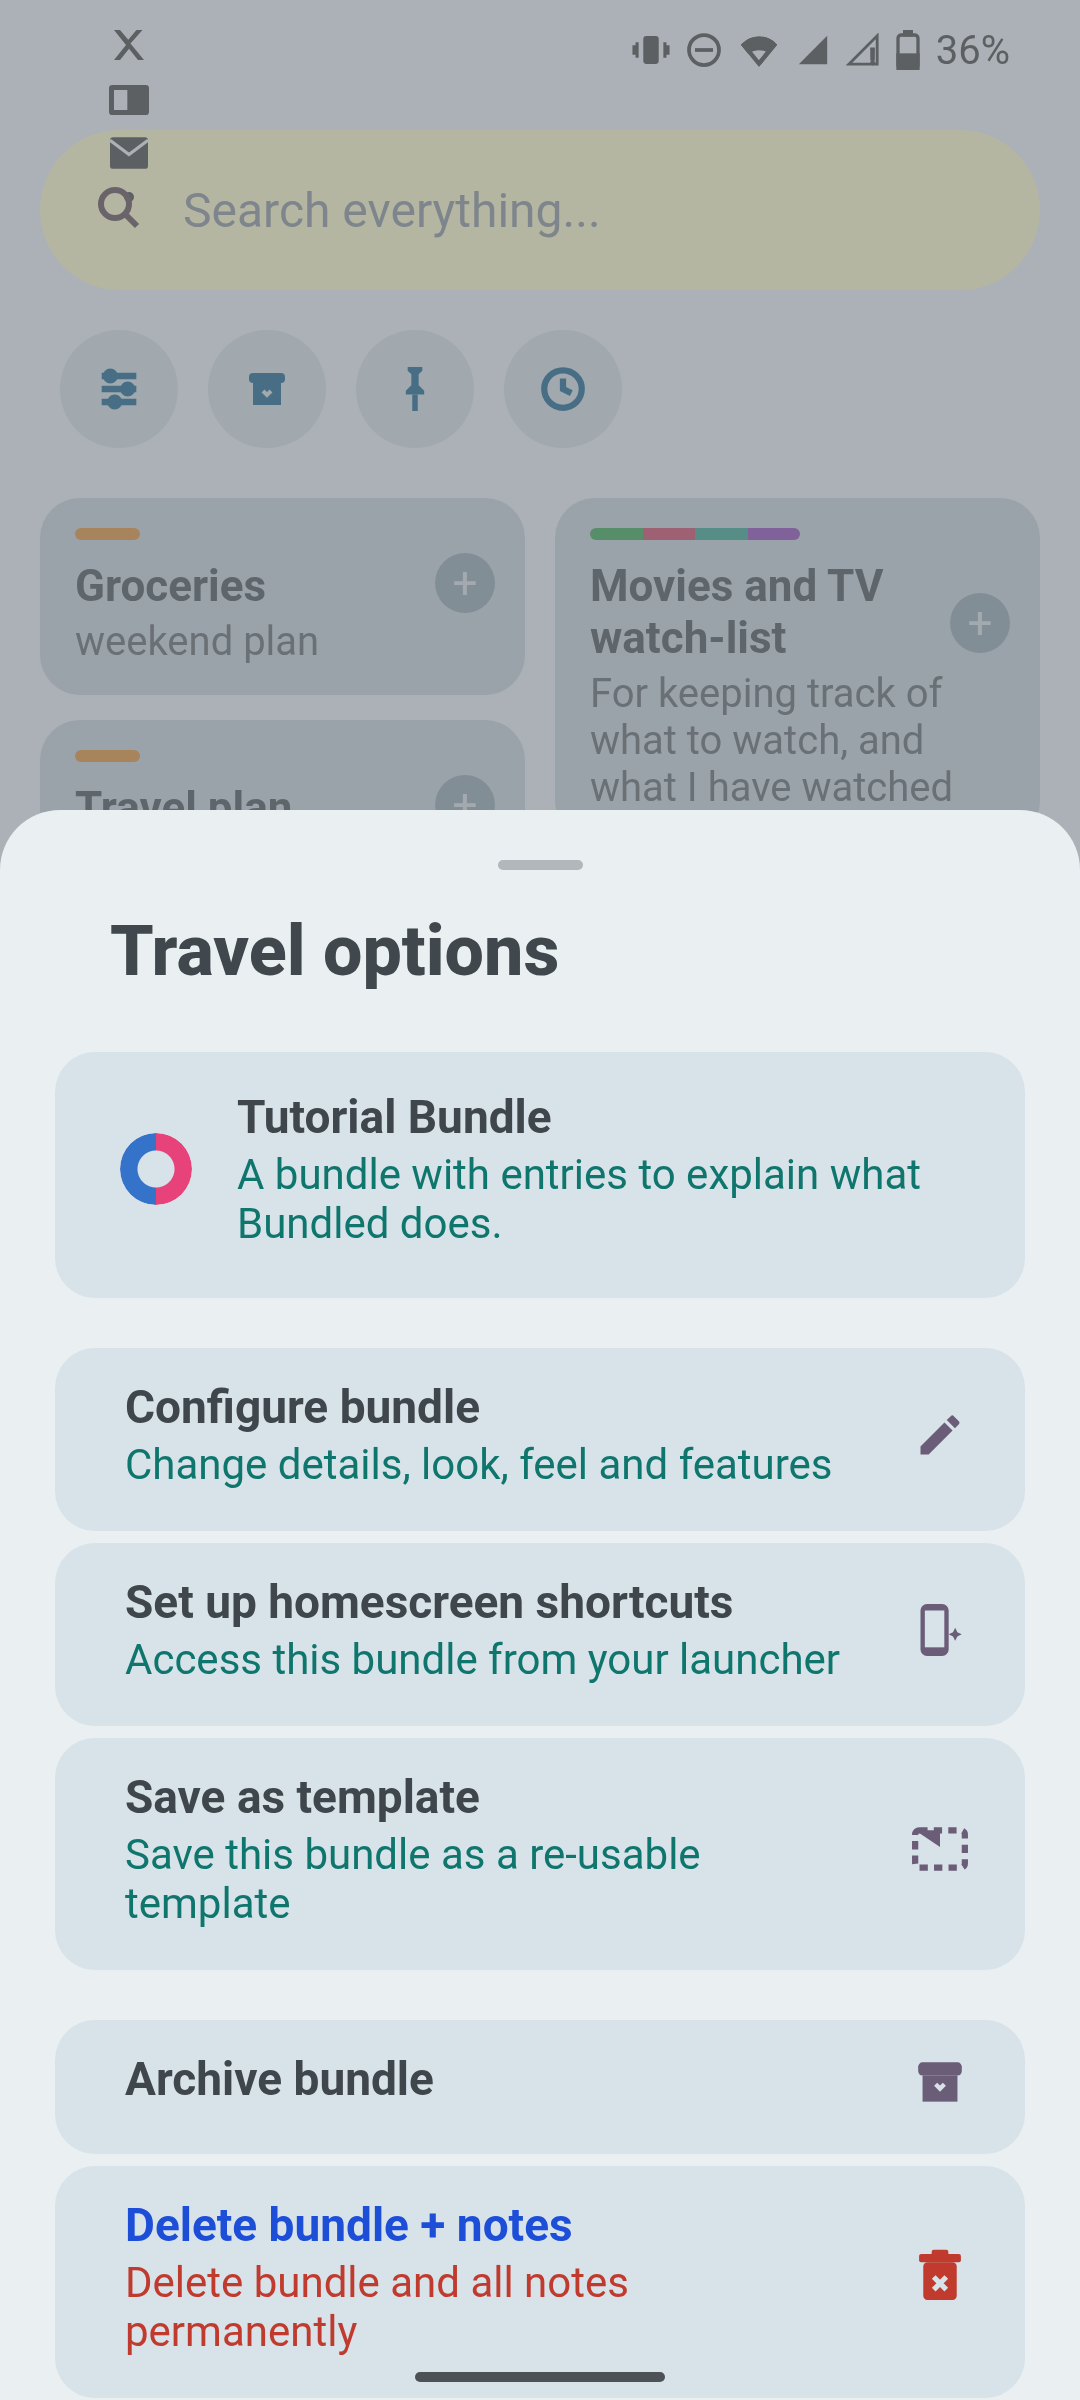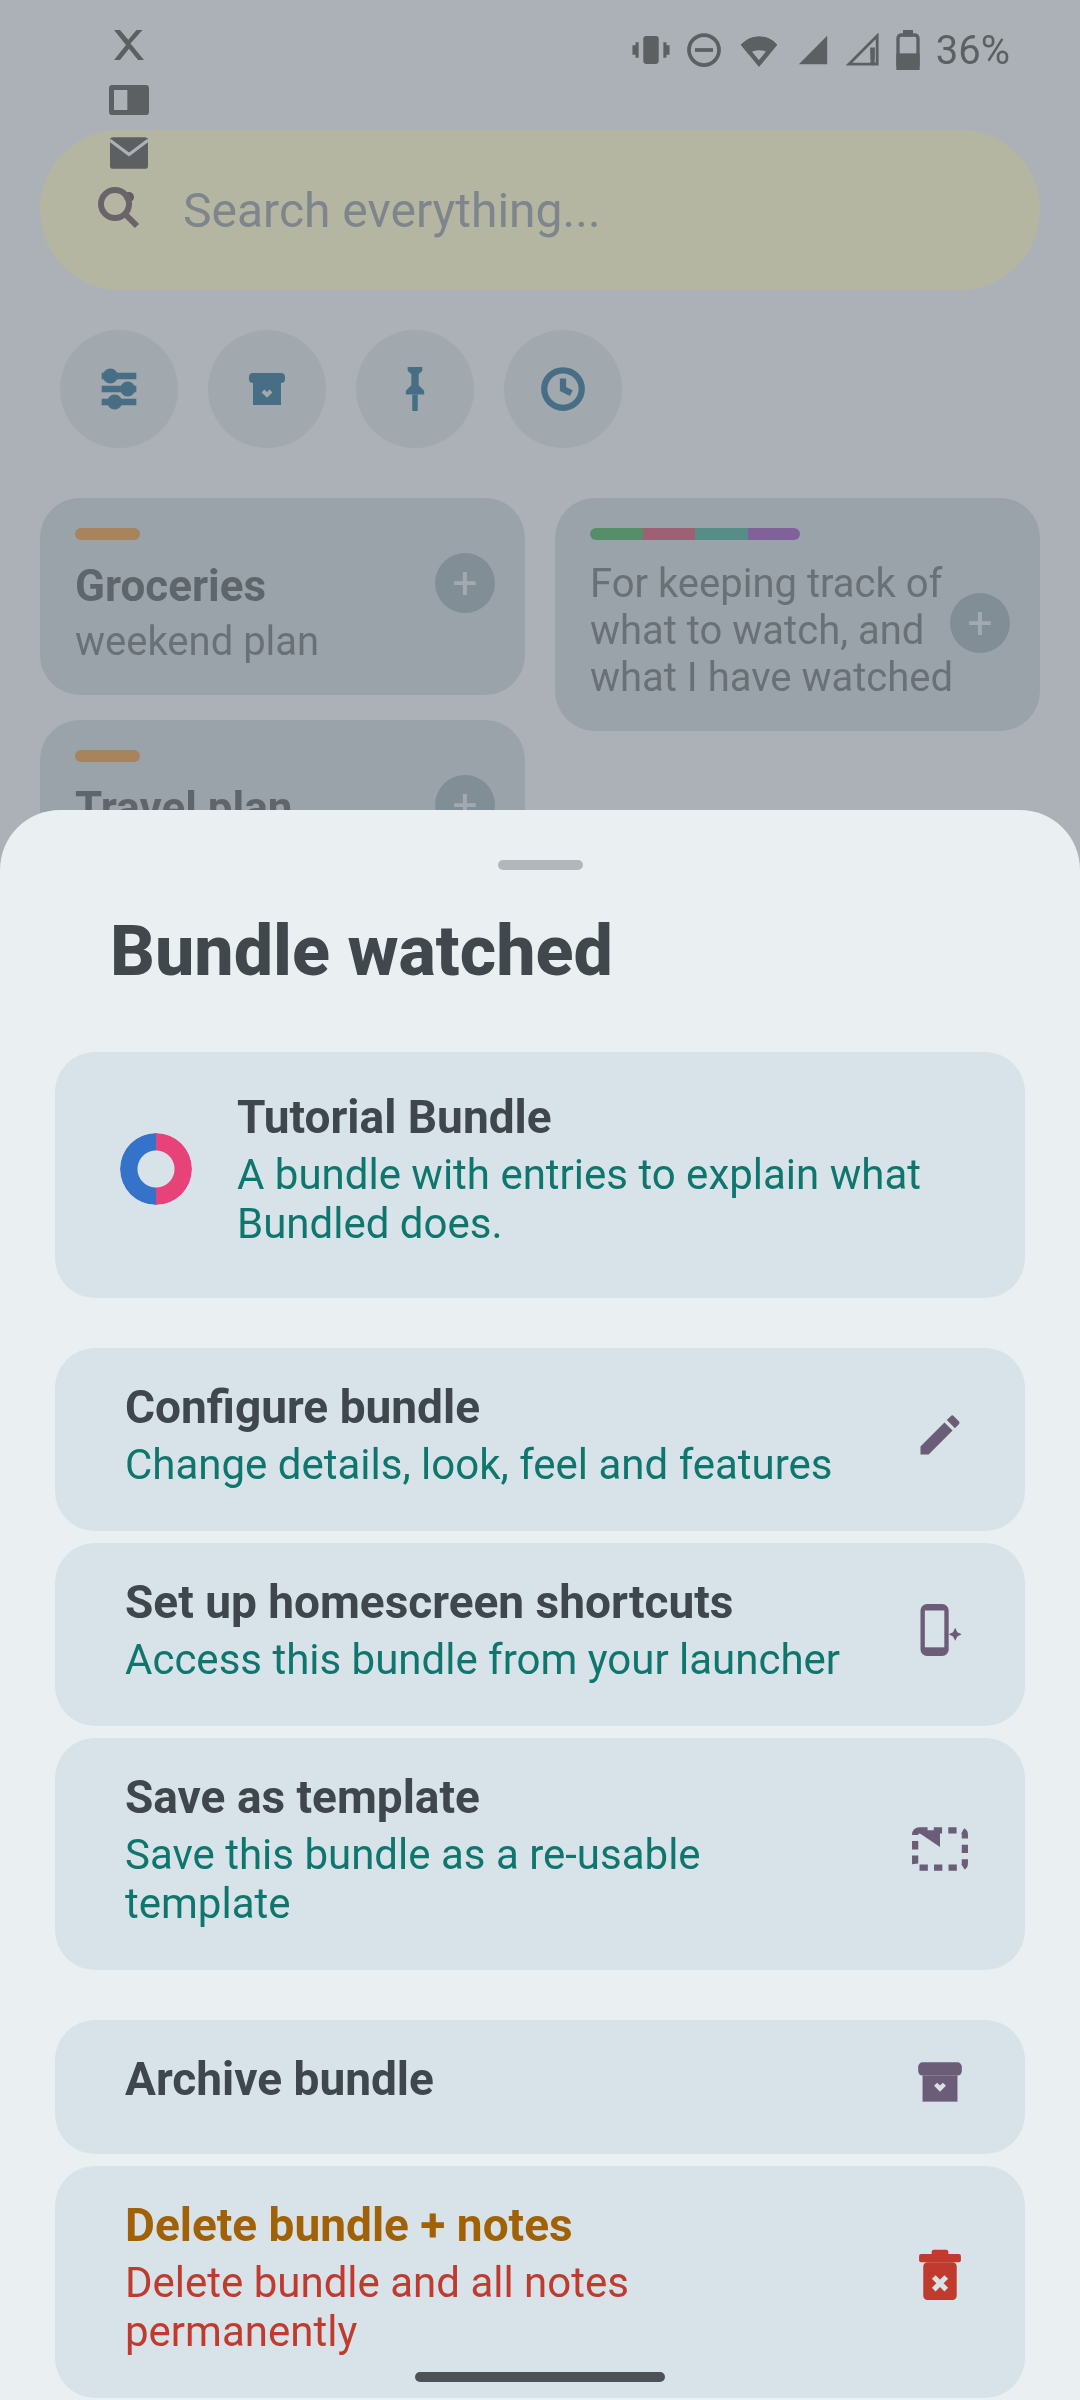--- a/index.html
+++ b/index.html
@@ -96,21 +96,21 @@
     align-items: center;
     gap: 45px;
     margin-bottom: 12px;
   }
   .option.bundle-head { margin-bottom: 50px; padding: 38px 55px 50px 65px; }
   .option.gap-after { margin-bottom: 50px; }
   .option .txt { flex: 1; }
   .option .ot { font-size: 46px; font-weight: 700; color: #3f464c; margin-bottom: 6px; }
   .option .os { font-size: 42px; color: #0f766e; }
   .option .right-icon { width: 60px; display:flex; justify-content:center; }
-  .option.danger .ot { color: #a16207; }
+  .option.danger .ot { color: #1d4ed8; }
   .option.danger .os { color: #c03a2d; }
 
   .donut {
     width: 72px; height: 72px; border-radius: 50%;
     background: conic-gradient(#e8427a 0deg 180deg, #3572c9 180deg 360deg);
     mask: radial-gradient(circle at center, transparent 0 18px, black 19px);
     -webkit-mask: radial-gradient(circle at center, transparent 0 18px, black 19px);
   }
 
   
@@ -254,31 +254,32 @@
     </div>
   </div>
   <div class="col">
     <div class="card">
       <div class="colorbar wide">
         <span style="background:#2fa04a"></span>
           <span style="background:#cc3d5f"></span>
           <span style="background:#2ea08a"></span>
           <span style="background:#8a3db3"></span>
       </div>
+      <div class="title">Movies and TV watch-list</div>
       <div class="sub">For keeping track of what to watch, and what I have watched</div>
       <div class="plus" style="top:95px">+</div>
     </div>
   </div>
 </div>
 
 <div class="dim"></div>
 
 <div class="sheet">
   <div class="handle"></div>
-  <h1>Bundle watched</h1>
+  <h1>Travel options</h1>
 
   <div class="option bundle-head">
     <div class="donut"></div>
     <div class="txt">
       <div class="ot">Tutorial Bundle</div>
       <div class="os">A bundle with entries to explain what Bundled does.</div>
     </div>
   </div>
 
   <div class="option">

